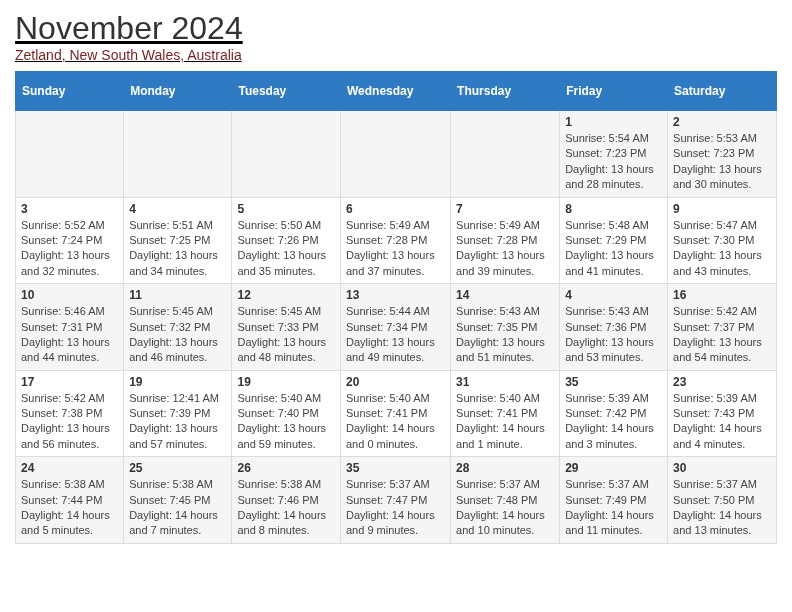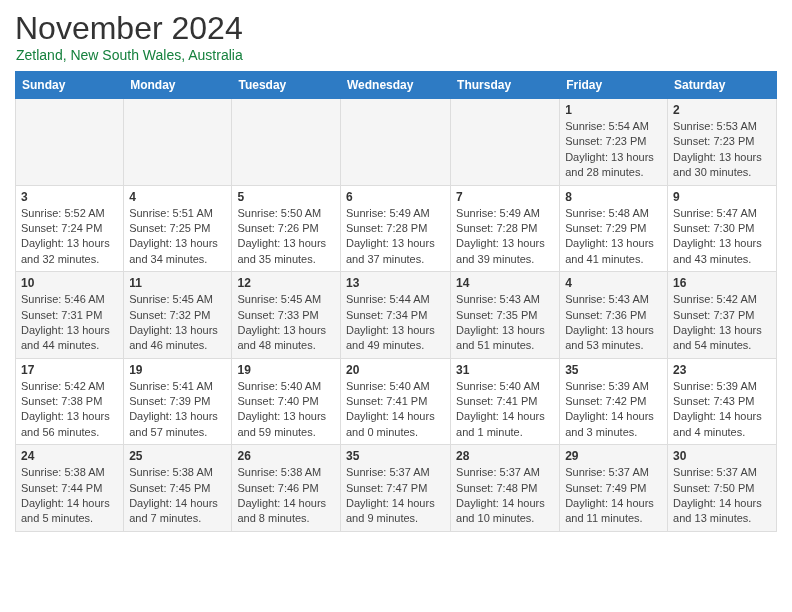--- a/index.html
+++ b/index.html
@@ -42,41 +42,41 @@
       color: #2e7bc4;
     }
     .logo-icon {
       width: 28px;
       height: 28px;
       margin-right: 4px;
       position: relative;
       top: -2px;
     }
     .title-block {
-      text-align: right;
+      text-decoration: underline;
     }
     .month-title {
       font-size: 32px;
       font-weight: normal;
       color: #333;
     }
     .subtitle {
       font-size: 14px;
-      color: #15803d;
+      color: #7f1d1d;
     }
     .calendar {
       width: 100%;
       border-collapse: collapse;
       font-size: 10px;
     }
     .calendar thead th {
       background-color: #2e7bc4;
       color: white;
       text-align: left;
-      padding: 6px 6px;
+      padding: 12px 6px;
       font-size: 12px;
       font-weight: bold;
       border: 1px solid #2e7bc4;
     }
     .calendar tbody td {
       vertical-align: top;
       border: 1px solid #ddd;
       padding: 4px 5px;
       width: 113px;
       min-height: 80px;
@@ -255,21 +255,21 @@
         <tr>
           <td>
             <span class="day-number">17</span>
             <div class="day-info">Sunrise: 5:42 AM
 Sunset: 7:38 PM
 Daylight: 13 hours
 and 56 minutes.</div>
           </td>
           <td>
             <span class="day-number">19</span>
-            <div class="day-info">Sunrise: 5:41 AM
+            <div class="day-info">Sunrise: 12:41 AM
 Sunset: 7:39 PM
 Daylight: 13 hours
 and 57 minutes.</div>
           </td>
           <td>
             <span class="day-number">19</span>
             <div class="day-info">Sunrise: 5:40 AM
 Sunset: 7:40 PM
 Daylight: 13 hours
 and 59 minutes.</div>

